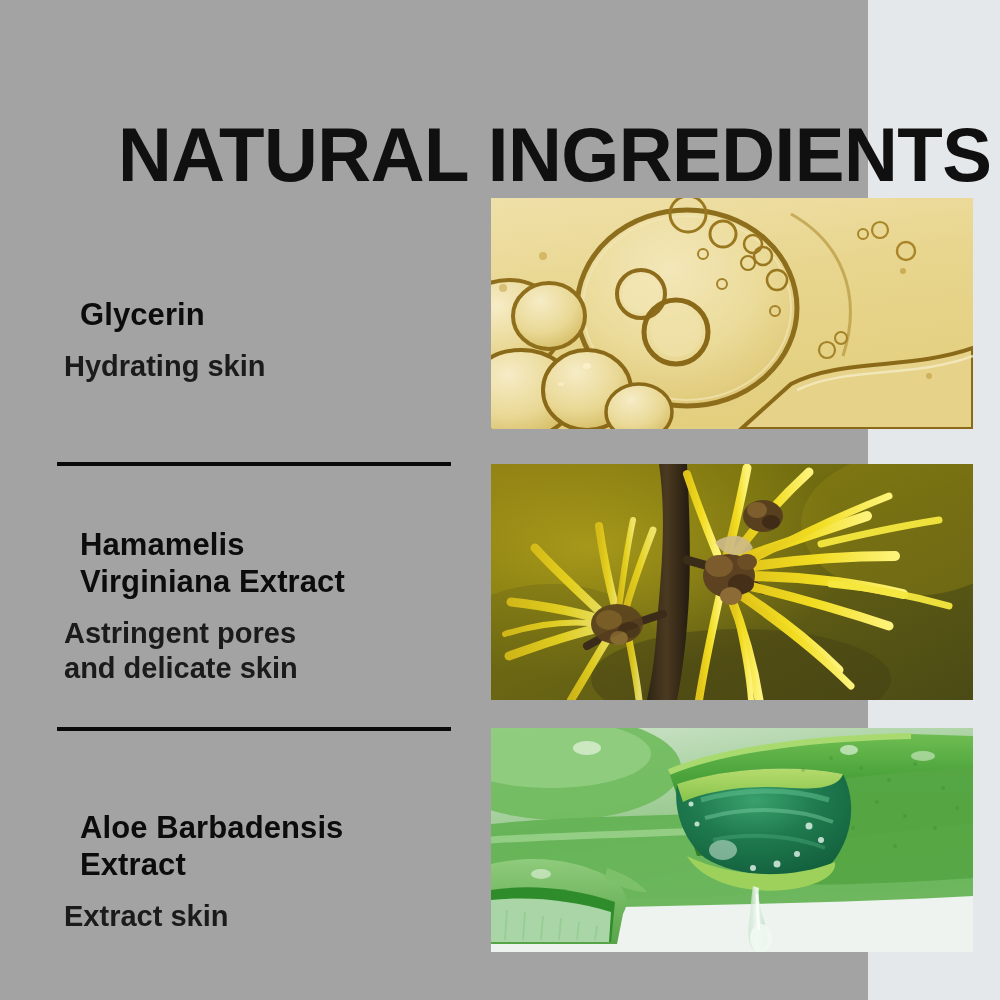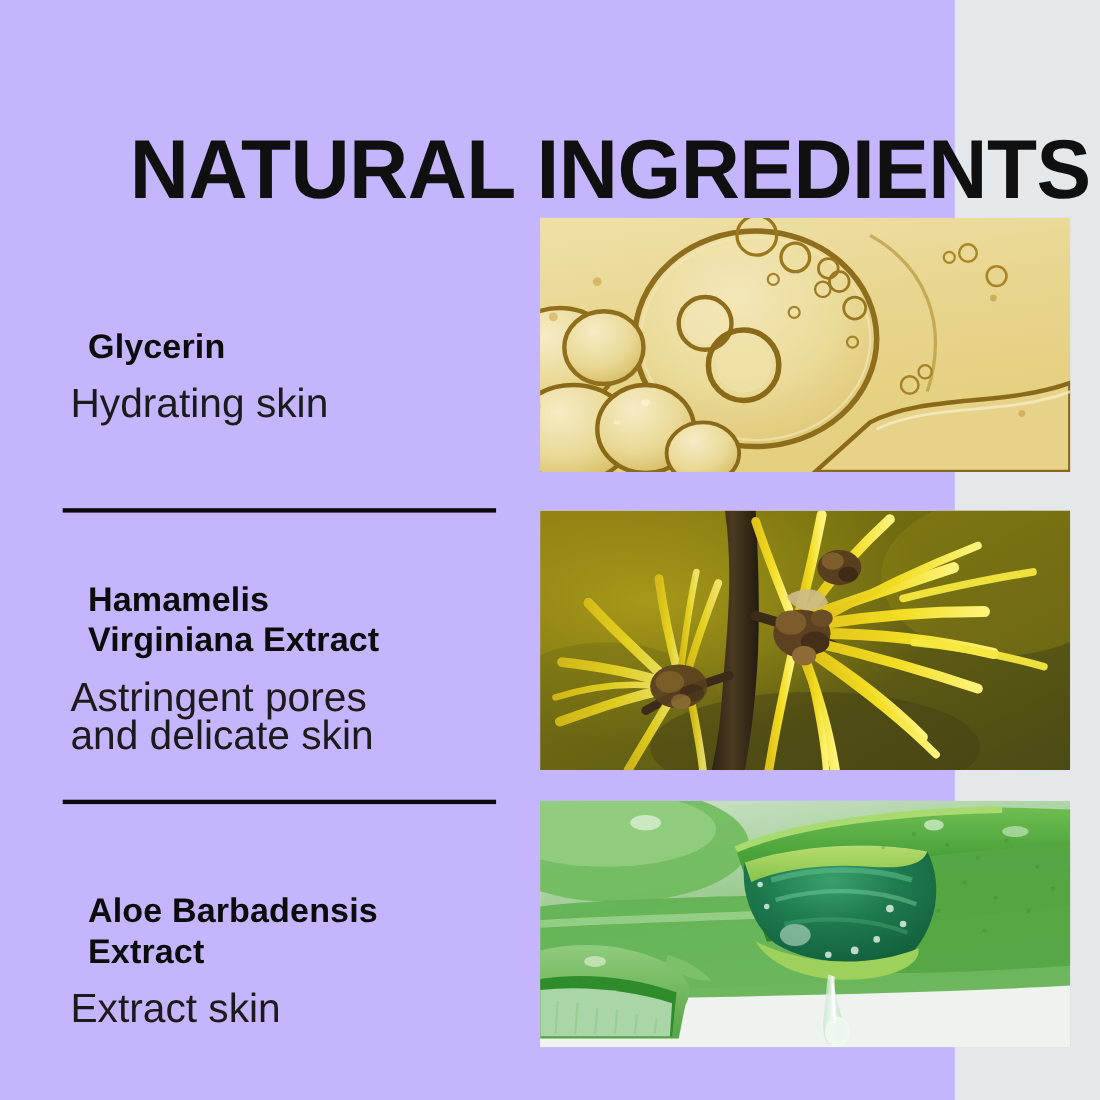--- a/index.html
+++ b/index.html
@@ -12,21 +12,21 @@
     background: #e4e8ea;
     font-family: "Liberation Sans", sans-serif;
     overflow: hidden;
     position: relative;
   }
   #poster {
     position: absolute;
     left: 0; top: 0;
     width: 868px;
     height: 1000px;
-    background: #c4b5fd;
+    background: #a3a3a3;
   }
   
   .title {
     position: absolute;
     left: 118px;
     top: 62px;
     width: 800px;
     font-family: "Liberation Sans", sans-serif;
     font-weight: bold;
     font-size: 76px;
@@ -54,22 +54,22 @@
     font-weight: bold;
     font-size: 31px;
     line-height: 37px;
     color: #0c0c0c;
     letter-spacing: 0.1px;
     margin: 16px;
     white-space: pre-line;
   }
   .ing-desc {
     font-family: "Liberation Sans", sans-serif;
-    font-weight: normal;
-    font-size: 37px;
+    font-weight: bold;
+    font-size: 29px;
     line-height: 35px;
     color: #1b1b1b;
     margin: 6px 0 0 0;
     white-space: pre-line;
   }
   .divider {
     position: absolute;
     left: 57px;
     width: 394px;
     height: 4px;

